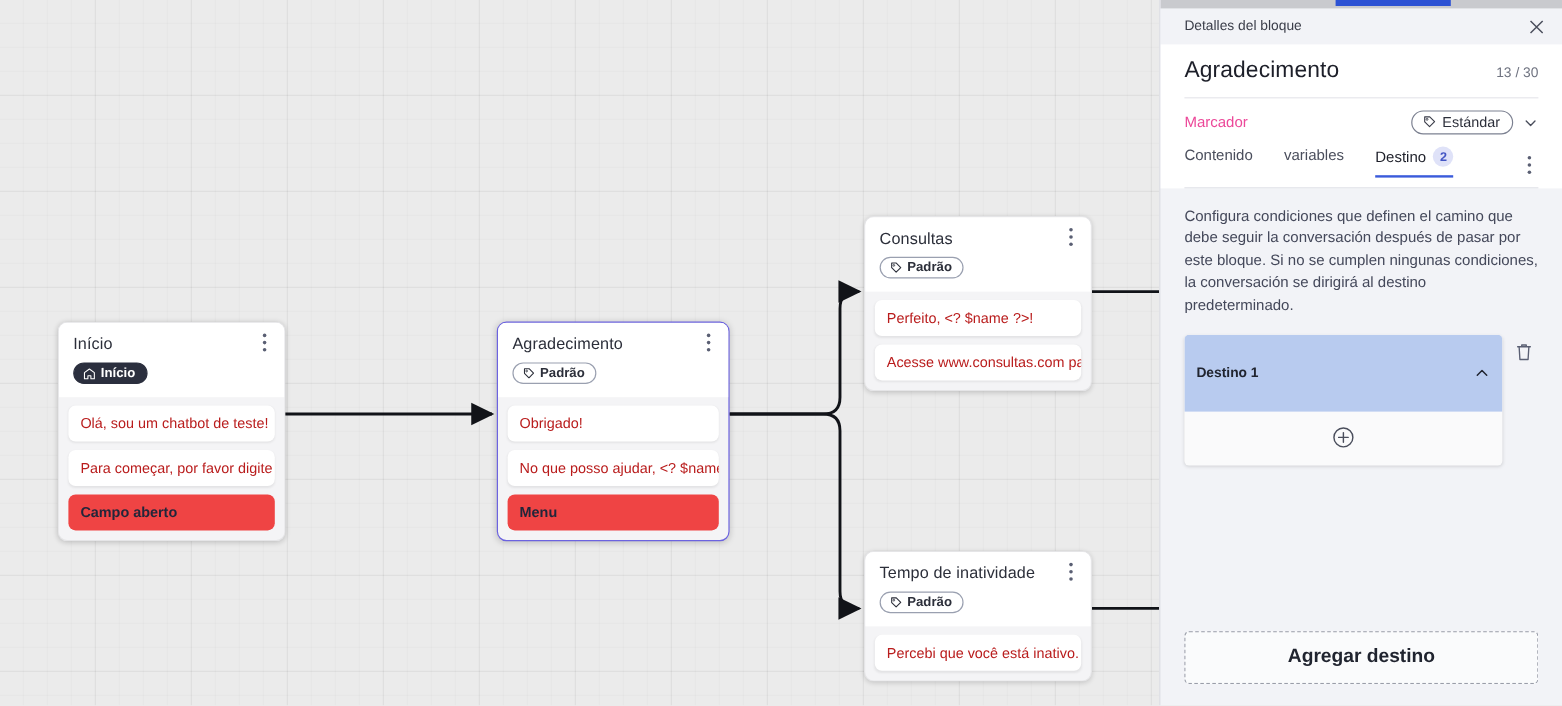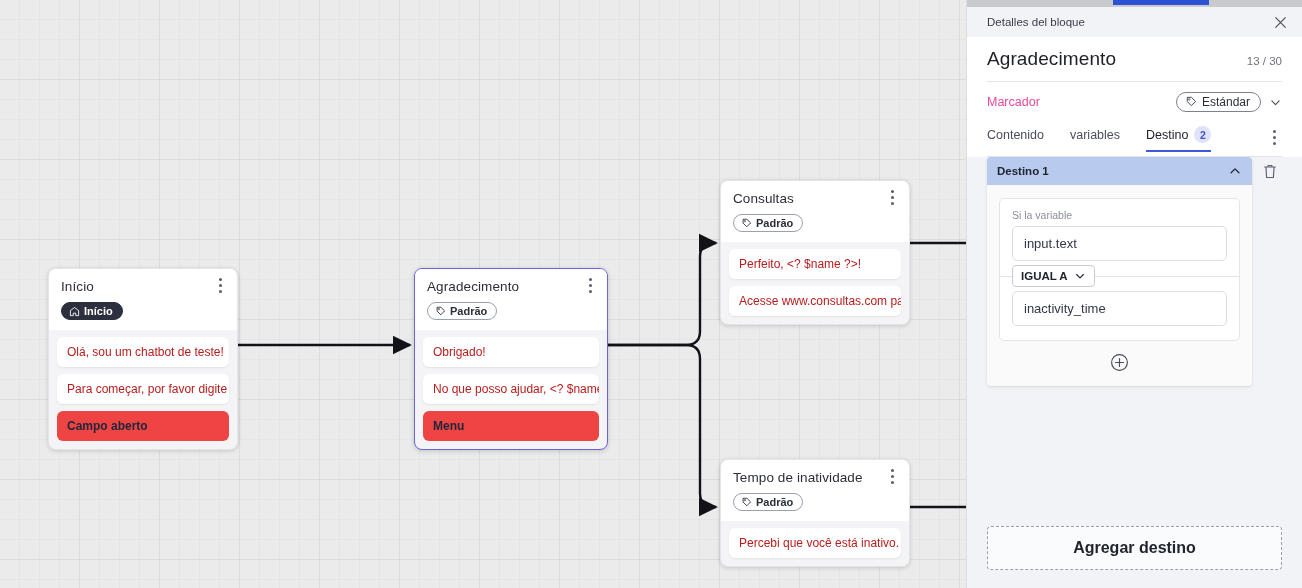--- a/index.html
+++ b/index.html
@@ -68,21 +68,21 @@
   .title-row{display:flex;align-items:baseline;padding-top:11px;padding-bottom:11px;border-bottom:1px solid #e6e7ec;}
   .title-row h1{margin:0;font-size:19px;font-weight:400;color:#1d1f29;flex:1;letter-spacing:.1px;}
   .counter{font-size:11.5px;color:#6f7380;}
   .marker-row{display:flex;align-items:center;padding:10px 0 10px 0;}
   .marker-label{font-size:12.5px;color:#ec4899;flex:1;}
   .pill{
     display:inline-flex;align-items:center;gap:5px;border:1px solid #7c8191;
     border-radius:12px;padding:2px 10px 2px 8px;font-size:12px;color:#2c2f3a;cursor:pointer;background:#fff;
   }
   .chev{margin-left:8px;cursor:pointer;display:flex;align-items:center;}
-  .tabs{display:flex;align-items:center;position:relative;height:34px;border-bottom:1px solid #e2e3e9;}
+  .tabs{display:flex;align-items:flex-start;position:relative;height:34px;border-bottom:1px solid #e2e3e9;}
   .tab{
     font-size:12.5px;color:#4a4e5c;padding:0 0 9px 0;margin-right:26px;cursor:pointer;
     display:flex;align-items:center;gap:6px;
   }
   .tab.active{color:#1d1f29;border-bottom:2px solid #3b5bdb;padding-bottom:7px;}
   .tab .cnt{
     display:inline-flex;align-items:center;justify-content:center;
     min-width:17px;height:17px;border-radius:50%;background:#dfe2f8;color:#4355c4;
     font-size:10.5px;font-weight:700;
   }
@@ -91,21 +91,21 @@
 
   .panel-scroll{flex:1;overflow:hidden;padding:0 20px;}
   .desc{font-size:12.5px;line-height:1.47;color:#44485a;padding:14px 0 16px 0;}
 
   .dest-wrap{display:flex;align-items:flex-start;}
   .dest-card{
     flex:1;background:#fafafb;border-radius:4px;overflow:hidden;
     box-shadow:0 1px 3px rgba(0,0,0,0.12);
   }
   .dest-head{
-    background:#b8cbef;padding:7px 10px;display:flex;align-items:center;
+    background:#b8cbef;padding:25px 10px;display:flex;align-items:center;
     font-size:11.5px;font-weight:700;color:#20242f;cursor:pointer;
   }
   .dest-head span{flex:1;}
   .trash{width:24px;margin-left:6px;margin-top:6px;cursor:pointer;display:flex;justify-content:center;}
   .cond-box{margin:13px 12px 0 12px;background:#fff;border:1px solid #e3e4e9;border-radius:5px;padding:10px 12px 14px 12px;}
   .cond-label{font-size:10.5px;color:#8a8e9b;margin-bottom:5px;}
   .field{
     border:1px solid #dcdde3;border-radius:5px;padding:9px 11px;background:#fff;
     font-size:13px;color:#33374a;cursor:text;
   }
@@ -279,44 +279,31 @@
       </div>
       <div class="kebab2">
           <i></i>
           <i></i>
           <i></i>
         </div>
     </div>
   </div>
 
   <div class="panel-scroll">
+    <div class="desc">Configura condiciones que definen el camino que debe seguir la conversación después de pasar por este bloque. Si no se cumplen ningunas condiciones, la conversación se dirigirá al destino predeterminado.</div>
 
     <div class="dest-wrap">
       <div class="dest-card">
         <div class="dest-head">
           <span>Destino 1</span>
           <svg width="14" height="14" viewBox="0 0 16 16">
               <path d="M3.5 10 8 5.5 12.5 10" fill="none" stroke="#20242f" stroke-width="1.4" stroke-linecap="round" stroke-linejoin="round"></path>
             </svg>
         </div>
 
-        <div class="cond-box">
-          <div class="cond-label">Si la variable</div>
-          <div class="field">input.text</div>
-          <div class="op-row">
-            <div class="line"></div>
-            <div class="op-sel">
-              <span>IGUAL A</span>
-              <svg width="12" height="12" viewBox="0 0 16 16">
-                  <path d="M3.5 6 8 10.5 12.5 6" fill="none" stroke="#20242f" stroke-width="1.5" stroke-linecap="round" stroke-linejoin="round"></path>
-                </svg>
-            </div>
-          </div>
-          <div class="field">inactivity_time</div>
-        </div>
 
         <div class="plus-row">
           <svg class="plus" viewBox="0 0 20 20">
             <circle cx="10" cy="10" r="8.3" fill="none" stroke="#4a4e5c" stroke-width="1.25"></circle>
             <path d="M10 5.8v8.4 M5.8 10h8.4" stroke="#4a4e5c" stroke-width="1.25" stroke-linecap="round"></path>
           </svg>
         </div>
 
       </div>
 

